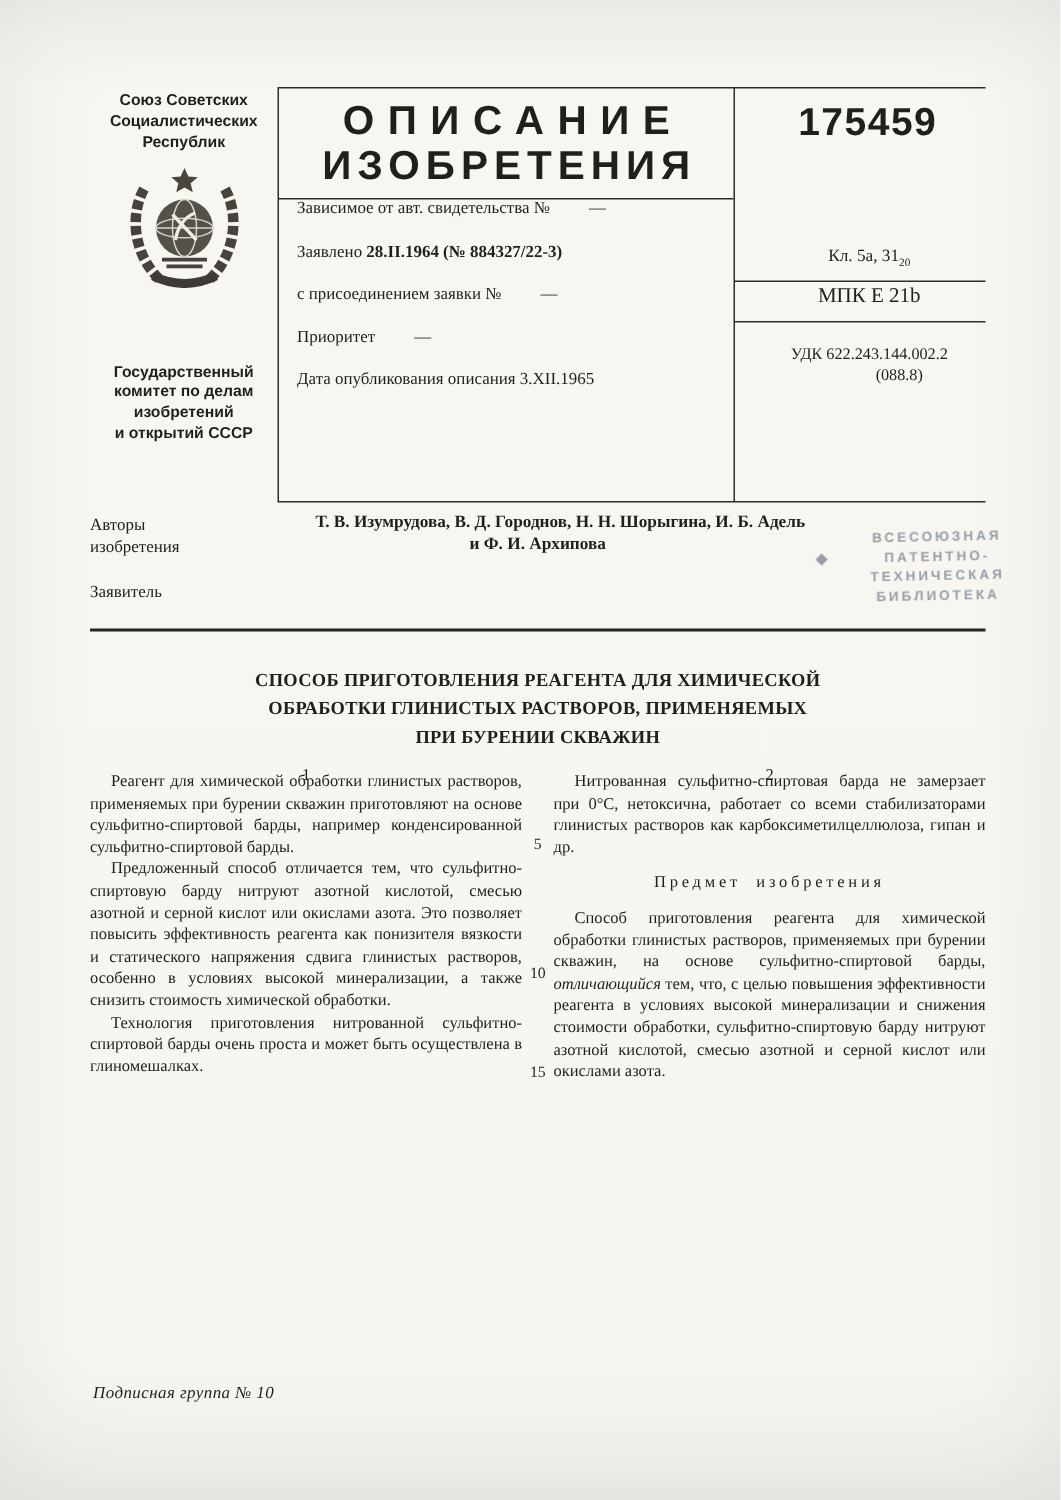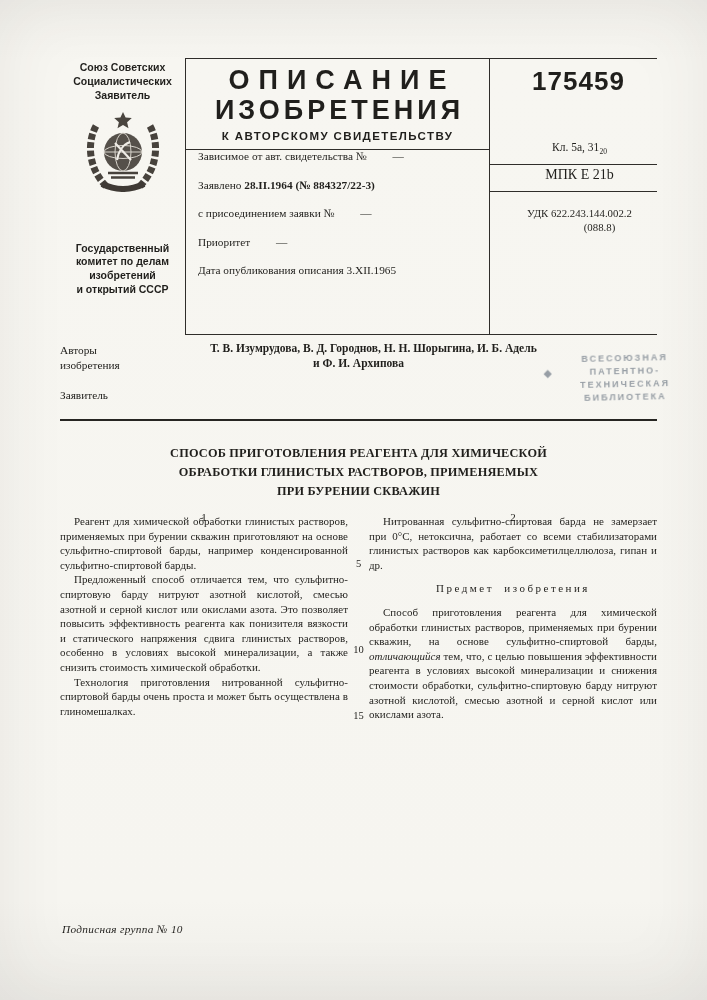--- a/index.html
+++ b/index.html
@@ -47,21 +47,21 @@
   .h-right{
     width:167px; height:100%;
     border-top:1.5px solid #2f2d2a; border-bottom:1.5px solid #2f2d2a;
     padding-top:7px;
     text-align:center;
   }
   .patent-number{
     font-family:"Liberation Sans", sans-serif; font-weight:bold;
     font-size:26px; letter-spacing:1px; padding-left:10px;
   }
-  .class-line{ margin-top:44px; font-size:11.5px; padding-left:12px; }
+  .class-line{ margin-top:68px; font-size:11.5px; padding-left:12px; }
   .class-line sub{ font-size:7.5px; }
   .r-rule{ border-bottom:1.2px solid #2f2d2a; margin-top:8px; }
   .ipc-line{ margin-top:2px; font-size:14px; padding-left:12px; }
   .udc{ margin-top:14px; font-size:10.8px; padding-left:12px; line-height:1.35; }
   .udc-2{ padding-left:52px; font-size:10.8px; }
 
   
   .authors{ position:absolute; left:60px; top:341px; width:597px; }
   .authors-label{ position:absolute; left:0; top:2px; font-size:11.3px; line-height:1.3; white-space:pre-line; }
   .names{ text-align:center; font-weight:bold; font-size:11.5px; line-height:1.3; padding:0 60px 0 90px; }
@@ -110,21 +110,21 @@
 </head>
 <body>
 
 <div class="page">
 
   <div class="header">
 
     <div class="h-left">
       <div class="issuer-top">Союз Советских
 Социалистических
-Заявитель</div>
+Республик</div>
       <div class="emblem">
         <svg width="74" height="80" viewBox="0 0 74 80">
           <path d="M37 0 l2.6 5.6 6.2 .5 -4.7 4.1 1.4 6 -5.5 -3.2 -5.5 3.2 1.4 -6 -4.7 -4.1 6.2 -.5 z" fill="#4a453f"></path>
           <path d="M10 14 C1 30 2 56 20 74" stroke="#47423c" stroke-width="7" fill="none" stroke-dasharray="6 2.5"></path>
           <path d="M64 14 C73 30 72 56 54 74" stroke="#47423c" stroke-width="7" fill="none" stroke-dasharray="6 2.5"></path>
           <circle cx="37" cy="40" r="19" fill="#55504a"></circle>
           <ellipse cx="37" cy="40" rx="19" ry="6.5" fill="none" stroke="#d8d4cc" stroke-width="1"></ellipse>
           <ellipse cx="37" cy="40" rx="8" ry="19" fill="none" stroke="#d8d4cc" stroke-width="1"></ellipse>
           <line x1="18" y1="40" x2="56" y2="40" stroke="#d8d4cc" stroke-width="1"></line>
           <path d="M29 31 L45 48 M44 30 C36 33 32 41 31 48" stroke="#efece6" stroke-width="2.2" fill="none"></path>
@@ -134,21 +134,20 @@
       </div>
       <div class="issuer-bottom">Государственный
 комитет по делам
 изобретений
 и открытий СССР</div>
     </div>
 
     <div class="h-mid">
       <div class="doc-word1">ОПИСАНИЕ</div>
       <div class="doc-word2">ИЗОБРЕТЕНИЯ</div>
-      <div class="doc-subtitle">К АВТОРСКОМУ СВИДЕТЕЛЬСТВУ</div>
       <div class="mid-rule"></div>
       <div class="fields">
         <div class="field"><span>Зависимое от авт. свидетельства №</span><span class="fb"></span><span class="fd">—</span></div>
         <div class="field"><span>Заявлено </span><span class="fb">28.II.1964 (№ 884327/22-3)</span><span class="fd"></span></div>
         <div class="field"><span>с присоединением заявки №</span><span class="fb"></span><span class="fd">—</span></div>
         <div class="field"><span>Приоритет</span><span class="fb"></span><span class="fd">—</span></div>
         <div class="field"><span>Дата опубликования описания 3.XII.1965</span><span class="fb"></span><span class="fd"></span></div>
       </div>
     </div>
 

